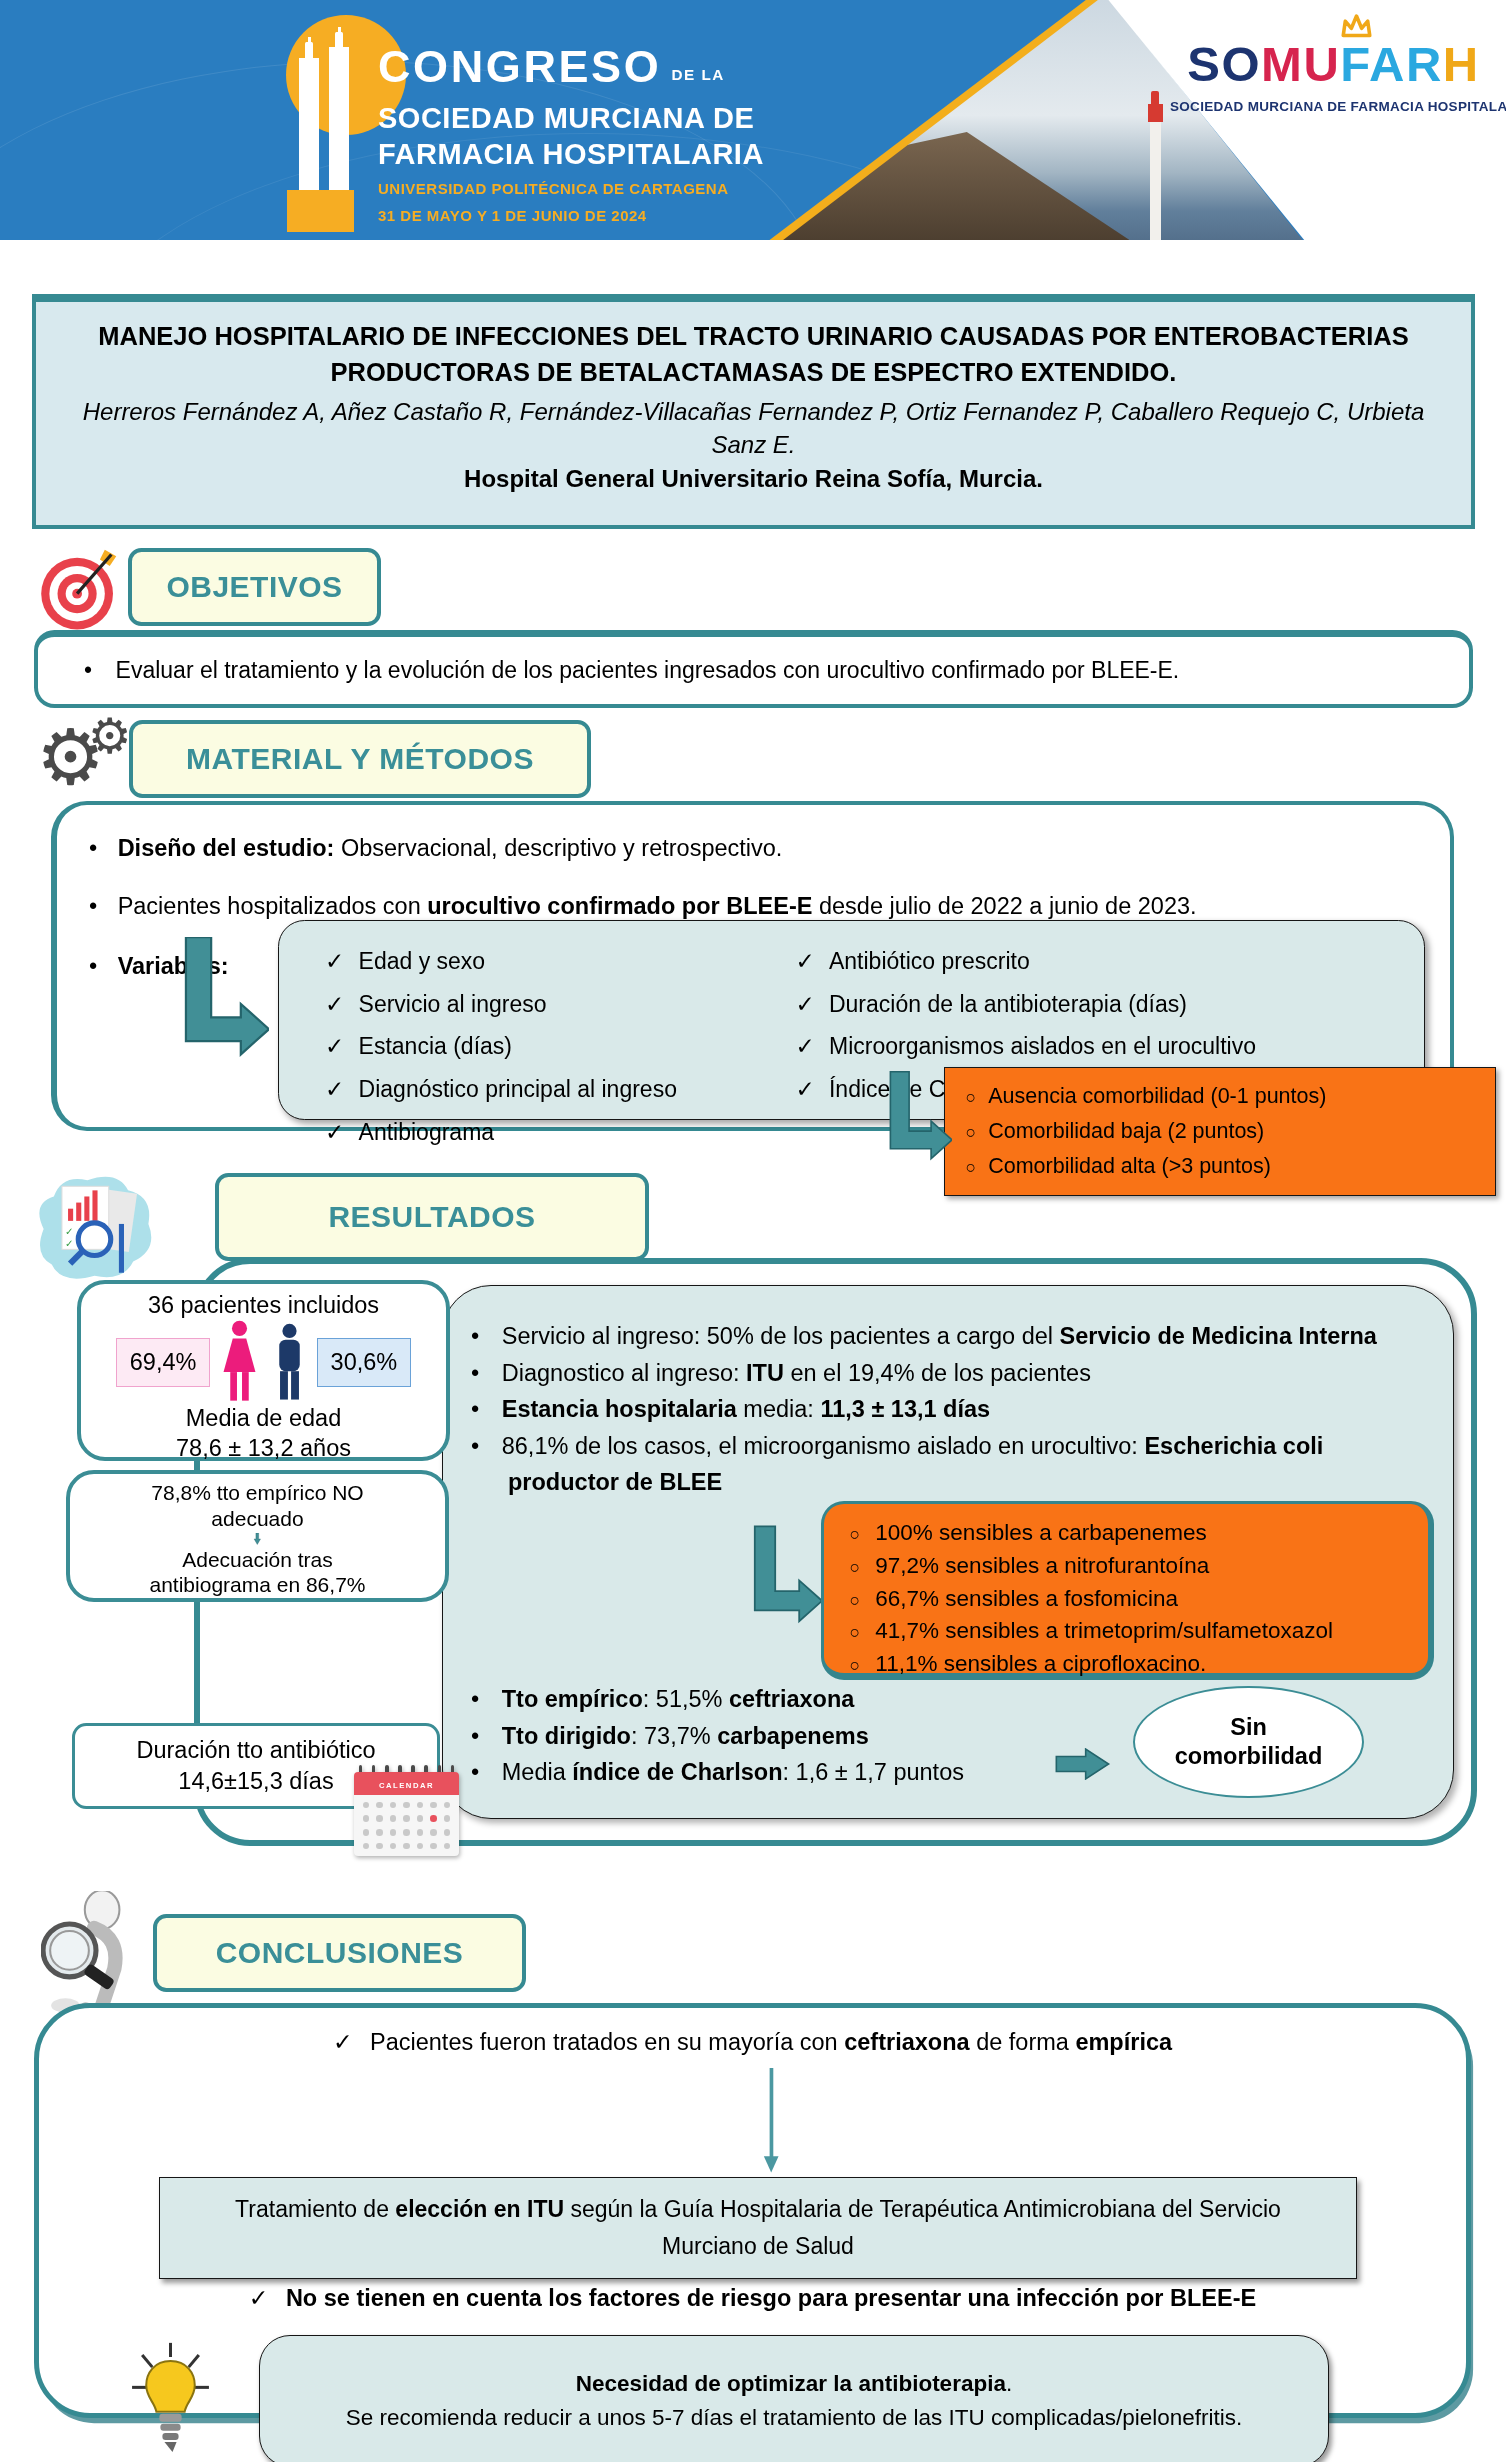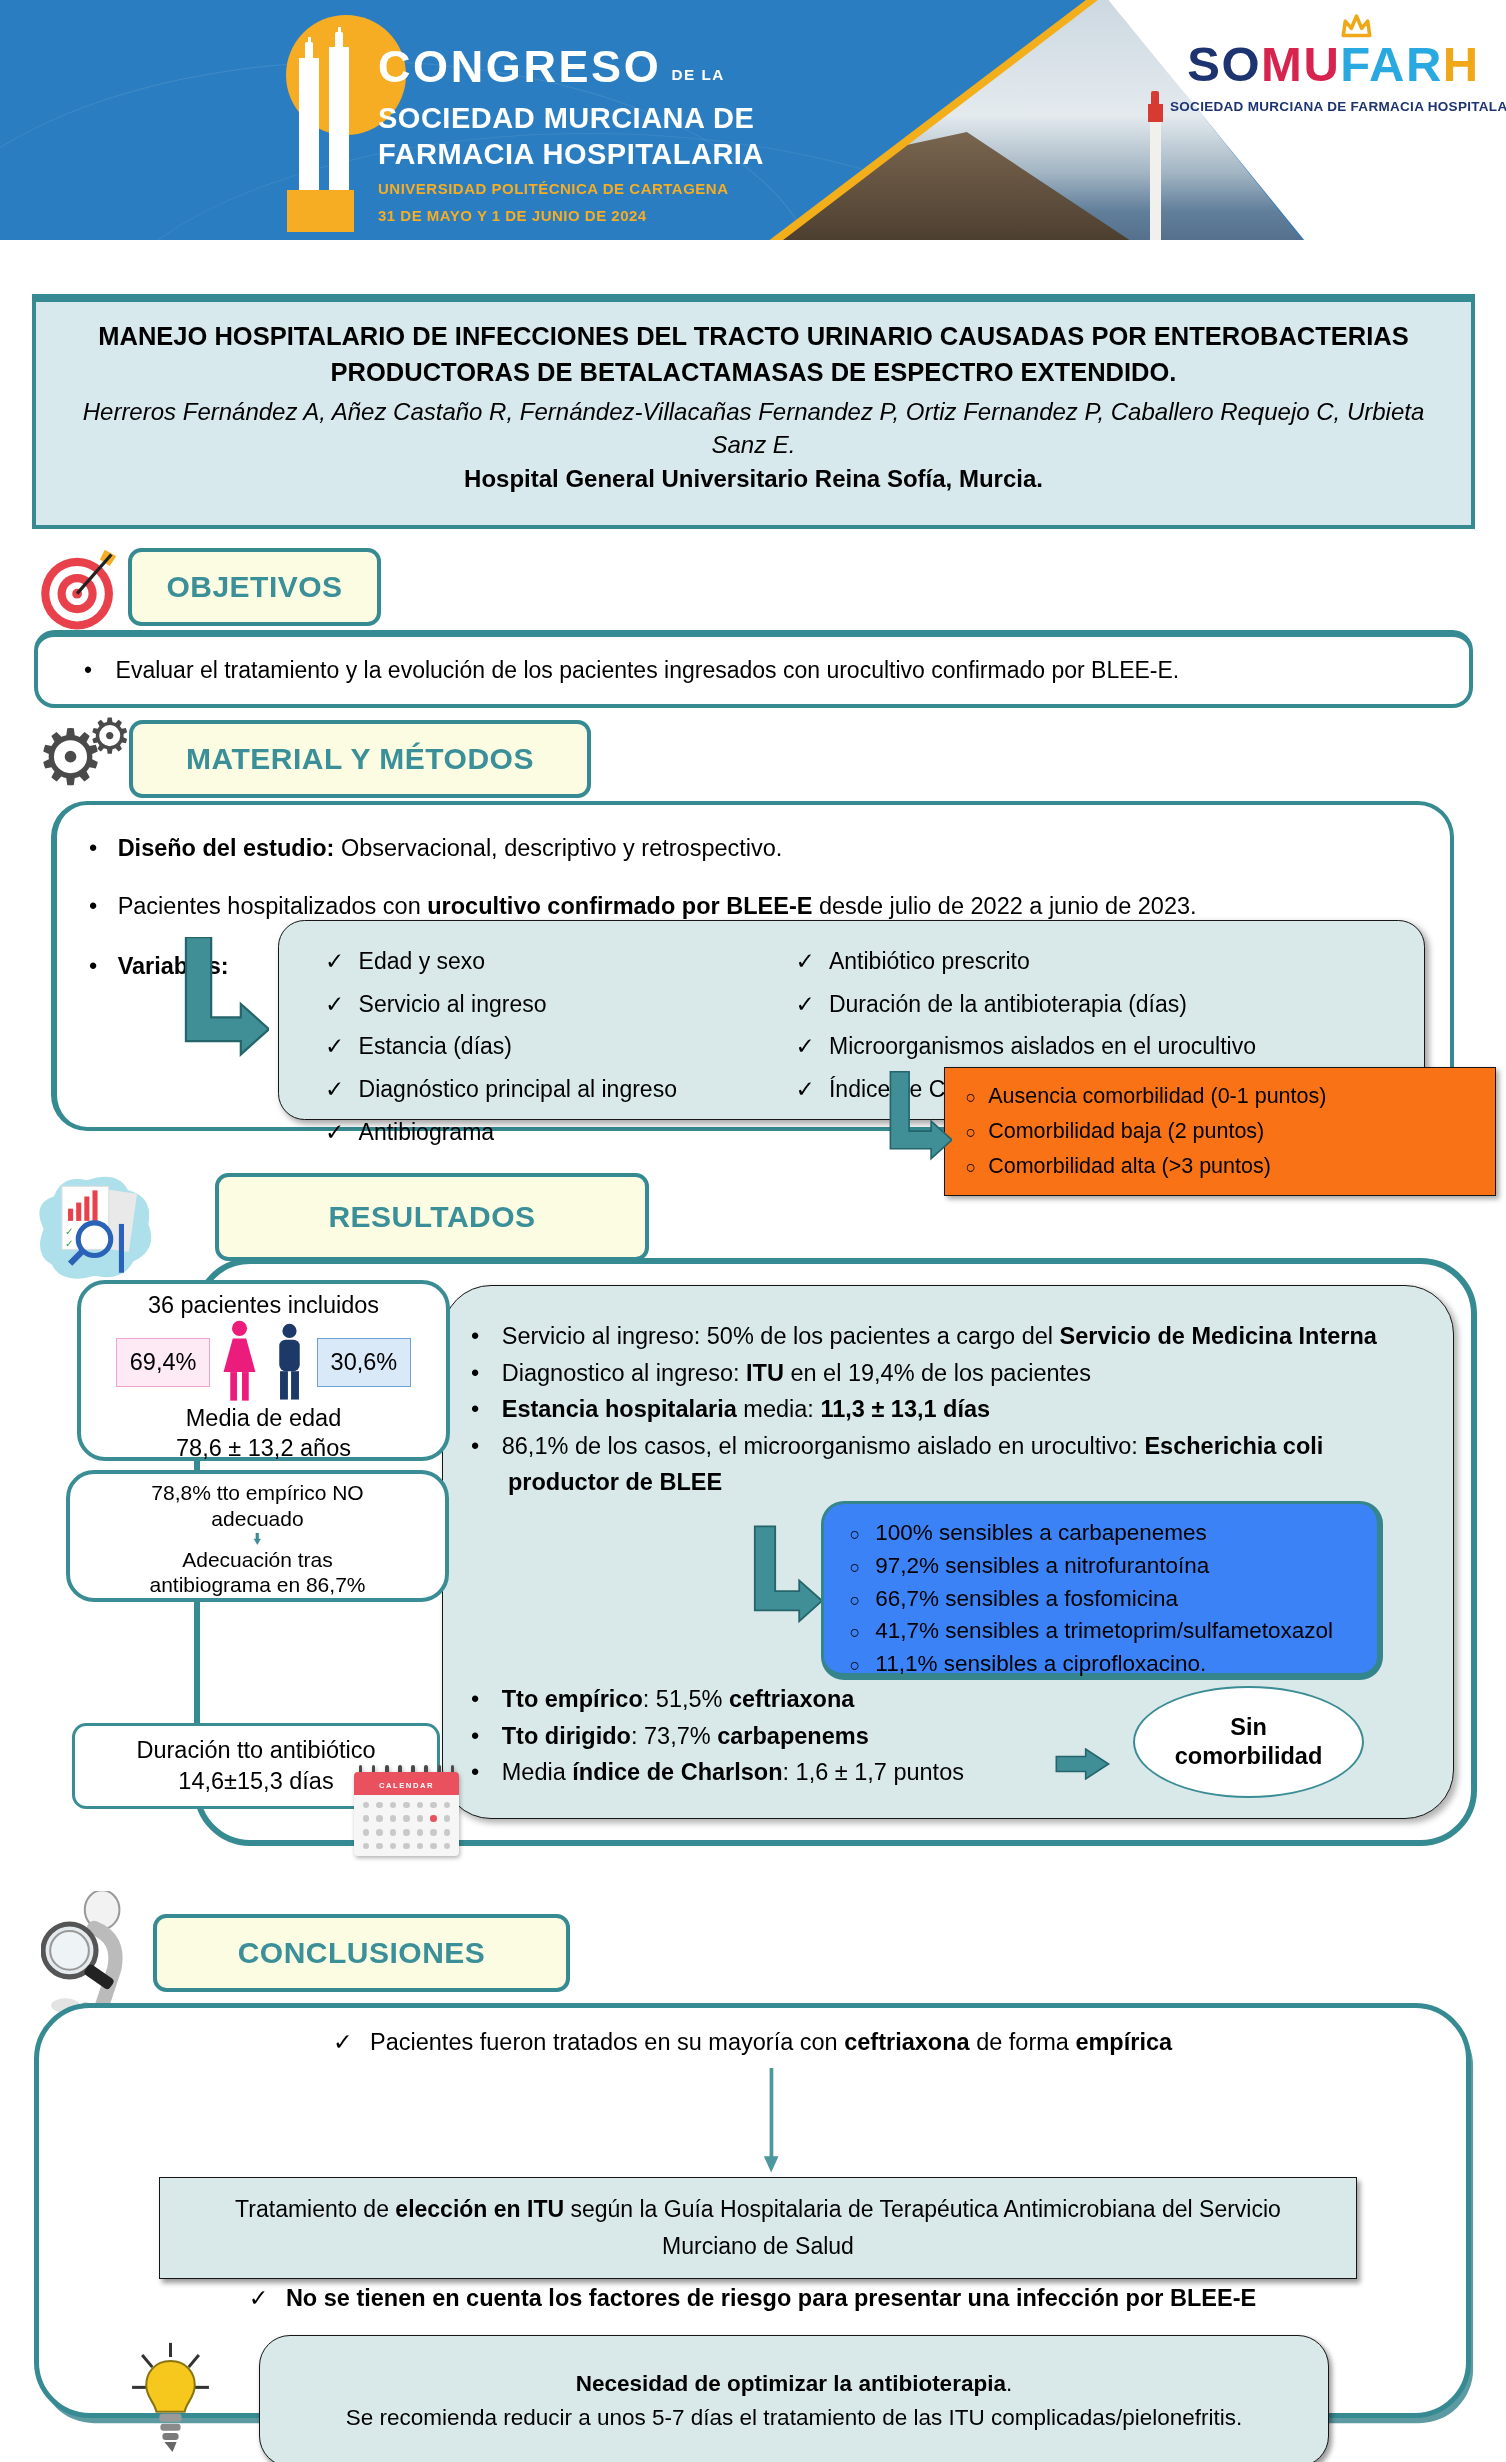--- a/index.html
+++ b/index.html
@@ -106,21 +106,21 @@
   .resbox3{left:72px;top:1723px;width:368px;height:86px;border-radius:14.3px;border-width:3.1px;
            display:flex;flex-direction:column;align-items:center;justify-content:center;}
   .rb3-txt{font-size:23.5px;line-height:1.3;text-align:center;}
 
   .tealbig{position:absolute;left:442px;top:1285px;width:1012px;height:534px;background:#d9e9e9;
            border:1.5px solid #161616;border-radius:49px;box-shadow:3.1px 3.1px 6.1px rgba(0,0,0,.3);
            box-sizing:border-box;padding:33px 31px 0 28px;z-index:3;}
   .rbullets{list-style:none;margin:0;padding:0;font-size:23.5px;line-height:1.52;}
   .rbullets li{padding-left:37px;text-indent:-37px;margin-bottom:1px;}
   .rbullets li::before{content:"•";margin-right:22.5px;}
-  .sensbox{position:absolute;left:378px;top:215px;width:562px;height:179px;background:#3b82f6;
+  .sensbox{position:absolute;left:378px;top:215px;width:613px;height:179px;background:#f97316;
            border:3.1px solid #35858d;border-right-width:6.1px;border-bottom-width:7.2px;border-radius:23px;
            box-sizing:border-box;padding:13.3px 5.1px 0 25.5px;}
   .senslist{list-style:none;margin:0;padding:0;font-size:22.5px;line-height:1.45;}
   .senslist li::before{content:"○";margin-right:15.3px;font-size:17.4px;}
   .ttolist{position:absolute;left:28px;top:396px;width:639px;}
   .oval{position:absolute;left:690px;top:400px;width:227px;height:108px;background:#fff;
         border:2.6px solid #3b8d95;border-radius:50%;display:flex;flex-direction:column;
         align-items:center;justify-content:center;font-size:23.5px;font-weight:bold;line-height:1.25;}
 
   
@@ -420,21 +420,21 @@
   <svg class="abs" style="left:41px;top:1891px;" width="110" height="128" viewBox="0 0 108 125">
     <ellipse cx="60" cy="18" rx="17" ry="19" fill="#f2f2f2" stroke="#9a9a9a" stroke-width="2"></ellipse>
     <path d="M52 36 Q78 46 72 76 L60 112 Q58 120 50 118 L44 116" fill="none" stroke="#bbb" stroke-width="14" stroke-linecap="round"></path>
     <path d="M44 116 L30 120" stroke="#888" stroke-width="8"></path>
     <circle cx="28" cy="58" r="26" fill="#dfe6ea" fill-opacity=".85" stroke="#555" stroke-width="5"></circle>
     <circle cx="28" cy="58" r="19" fill="#eef3f5" stroke="#999" stroke-width="2"></circle>
     <rect x="42" y="78" width="30" height="12" rx="4" transform="rotate(35 57 84)" fill="#222"></rect>
     <ellipse cx="24" cy="112" rx="14" ry="7" fill="#e3e3e3"></ellipse>
     <ellipse cx="58" cy="118" rx="14" ry="7" fill="#e3e3e3"></ellipse>
   </svg>
-  <div class="headbox" style="left:153px;top:1914px;width:417px;height:78px;">
+  <div class="headbox" style="left:153px;top:1914px;width:373px;height:78px;">
     <span class="headtxt">CONCLUSIONES</span>
   </div>
 
   <div class="conc-container">
     <div class="conc-line" style="top:20.4px;"><span>Pacientes fueron tratados en su mayoría con </span><span style="font-weight: bold;">ceftriaxona</span><span> de forma </span><span style="font-weight: bold;">empírica</span></div>
 
     <svg class="abs" style="left:723px;top:60px;" width="18.4" height="105" viewBox="0 0 30 200">
       <rect x="12" y="0" width="7" height="172" fill="#4b98a1"></rect>
       <polygon points="1,168 29,168 15,199" fill="#4b98a1"></polygon>
     </svg>

